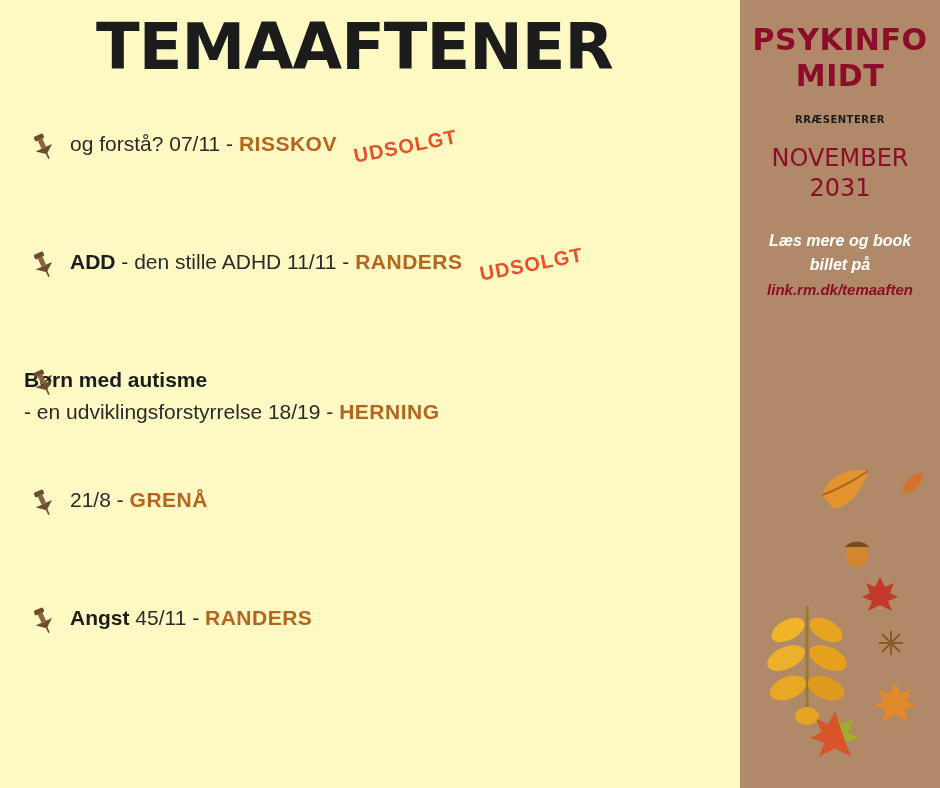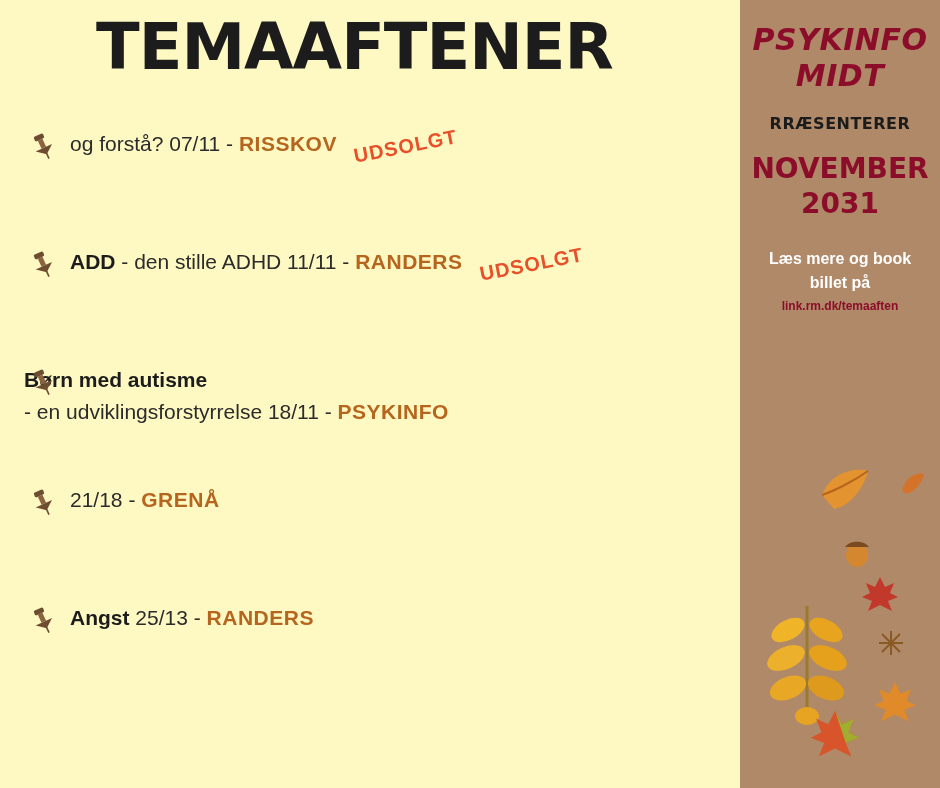--- a/index.html
+++ b/index.html
@@ -97,51 +97,51 @@
   }
   .brand {
     margin: 0;
     padding: 22px 8px 0 8px;
     font-family: "DejaVu Sans", sans-serif;
     font-weight: bold;
     font-size: 30px;
     line-height: 1.2;
     color: #8c0d2a;
     letter-spacing: 0.5px;
-    font-style: italic;
   }
   .presents {
     margin: 20px 0 0 0;
     font-family: "DejaVu Sans", sans-serif;
     font-weight: bold;
-    font-size: 16px;
+    font-size: 10px;
     letter-spacing: 0.5px;
     color: #1c1c1c;
   }
   .monthyear {
     margin: 18px 0 0 0;
     font-family: "DejaVu Sans", sans-serif;
-    font-weight: bold;
-    font-size: 28px;
+    font-weight: normal;
+    font-size: 24px;
     line-height: 1.25;
     color: #8c0d2a;
   }
   .booking {
     margin: 26px 0 0 0;
     font-size: 16px;
     line-height: 1.5;
     color: #ffffff;
     font-weight: bold;
     padding: 0 8px;
+    font-style: italic;
   }
   .booking .url {
     color: #8c0d2a;
     display: block;
     margin-top: 2px;
-    font-size: 12px;
+    font-size: 15px;
   }
   .leaves {
     position: absolute;
     left: 0;
     top: 440px;
     width: 200px;
     height: 348px;
     pointer-events: none;
   }
   .leaf {
@@ -199,53 +199,53 @@
               <rect x="12.5" y="8" width="5" height="9" fill="#8a6340"></rect>
               <polygon points="6,17 24,17 15,24" fill="#6d4c30"></polygon>
               <rect x="14.3" y="23" width="1.6" height="6" fill="#6d4c30"></rect>
             </g>
           </svg>
         </span>
         <div class="line">
           <span class="bold">Børn med autisme</span>
         </div>
         <div class="line second">
-          <span> - en udviklingsforstyrrelse 18/11 - </span><span class="city">PSYKINFO</span>
+          <span> - en udviklingsforstyrrelse 18/19 - </span><span class="city">HERNING</span>
         </div>
       </li>
 
       <li class="event" style="margin-top:58px;">
         <span class="pin">
           <svg width="30" height="30" viewBox="0 0 30 30">
             <g transform="rotate(-25 15 15)">
               <rect x="10" y="3" width="10" height="5" rx="1.5" fill="#6d4c30"></rect>
               <rect x="12.5" y="8" width="5" height="9" fill="#8a6340"></rect>
               <polygon points="6,17 24,17 15,24" fill="#6d4c30"></polygon>
               <rect x="14.3" y="23" width="1.6" height="6" fill="#6d4c30"></rect>
             </g>
           </svg>
         </span>
         <div class="line second">
-          <span>21/18 - </span><span class="city">GRENÅ</span>
+          <span>21/8 - </span><span class="city">GRENÅ</span>
         </div>
       </li>
 
       <li class="event" style="margin-top:62px;">
         <span class="pin">
           <svg width="30" height="30" viewBox="0 0 30 30">
             <g transform="rotate(-25 15 15)">
               <rect x="10" y="3" width="10" height="5" rx="1.5" fill="#6d4c30"></rect>
               <rect x="12.5" y="8" width="5" height="9" fill="#8a6340"></rect>
               <polygon points="6,17 24,17 15,24" fill="#6d4c30"></polygon>
               <rect x="14.3" y="23" width="1.6" height="6" fill="#6d4c30"></rect>
             </g>
           </svg>
         </span>
         <div class="line">
-          <span class="bold">Angst</span><span> 25/13 - </span><span class="city">RANDERS</span>
+          <span class="bold">Angst</span><span> 45/11 - </span><span class="city">RANDERS</span>
         </div>
       </li>
 
     </ul>
   </div>
 
   <div class="sidebar">
     <h2 class="brand">PSYKINFO MIDT</h2>
     <div class="presents">RRÆSENTERER</div>
     <div class="monthyear">NOVEMBER</div>

